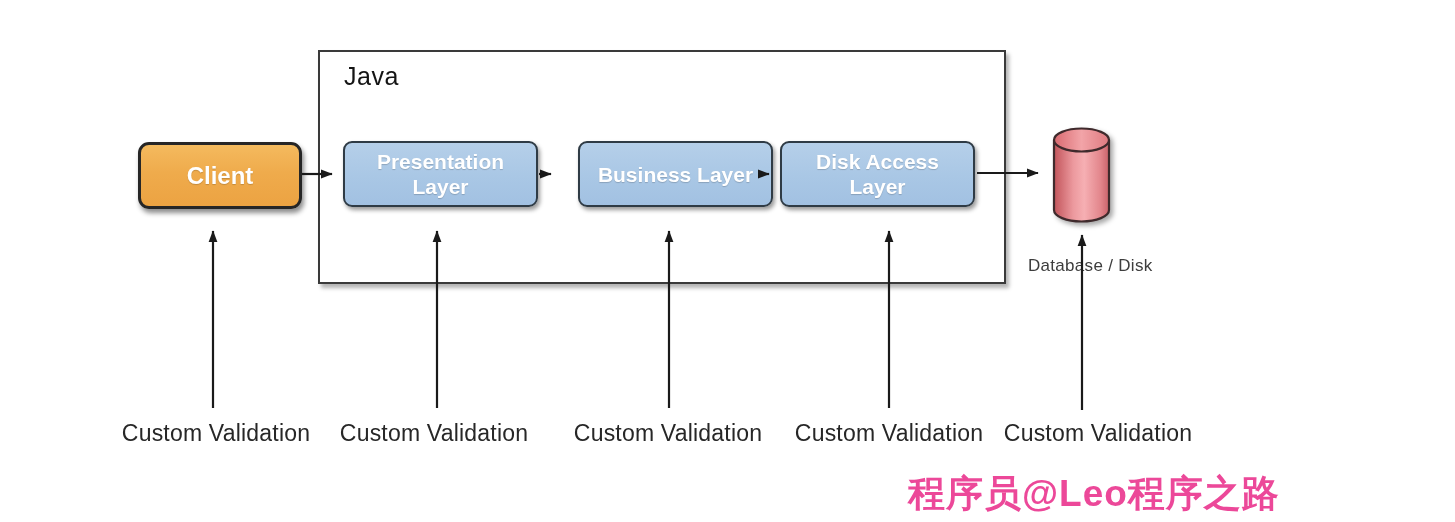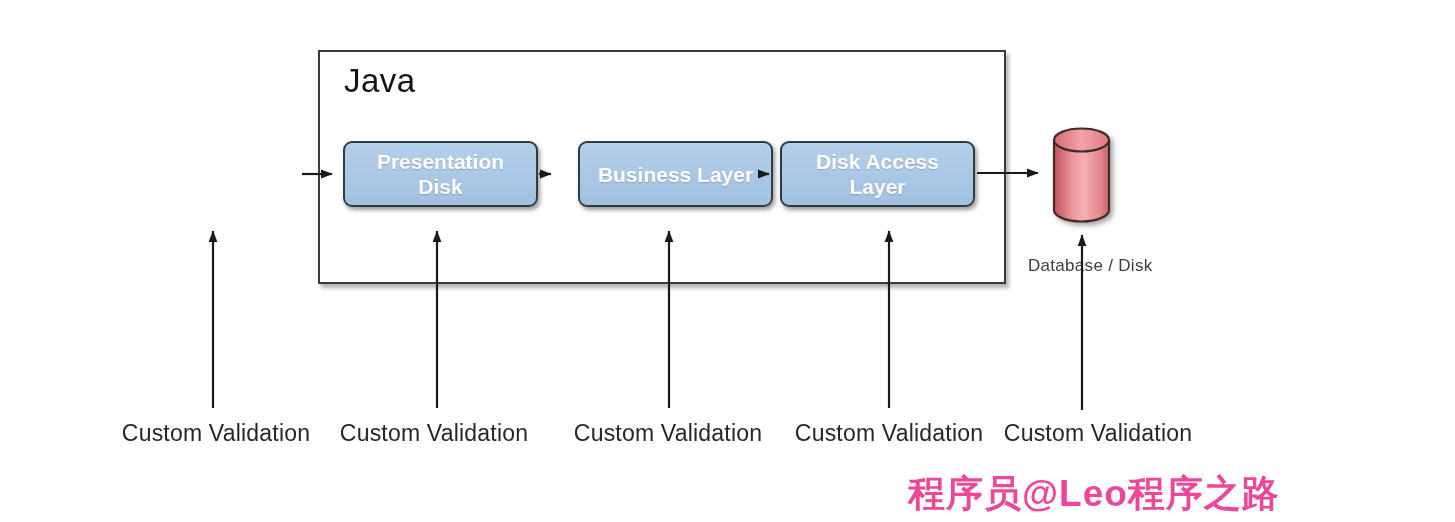--- a/index.html
+++ b/index.html
@@ -7,21 +7,21 @@
     position:relative;width:1455px;height:522px;overflow:hidden;
     background:#ffffff;font-family:"Liberation Sans",sans-serif;
   }
   
   .java-box{
     position:absolute;left:318px;top:50px;width:688px;height:234px;
     background:#ffffff;border:2px solid #3a3a3a;box-sizing:border-box;
     box-shadow:3px 4px 4px rgba(0,0,0,0.30);
   }
   .java-label{
-    position:absolute;left:24px;top:10px;font-size:33px;color:#141414;
+    position:absolute;left:24px;top:10px;font-size:25px;color:#141414;
     letter-spacing:0.5px;
   }
   
   .node{
     position:absolute;display:flex;align-items:center;justify-content:center;
     text-align:center;color:#ffffff;font-weight:bold;box-sizing:border-box;
     text-shadow:0 1px 1px rgba(0,0,0,0.18);
   }
   .client-node{
     left:138px;top:142px;width:164px;height:67px;
@@ -66,23 +66,26 @@
 </style>
 </head>
 <body>
 
 <div id="stage">
 
   <div class="java-box">
     <span class="java-label">Java</span>
   </div>
 
+  <div class="node client-node">
+    <span>Client</span>
+  </div>
 
   <div class="node layer-node layer-presentation">
-    <span>Presentation Disk</span>
+    <span>Presentation Layer</span>
   </div>
   <div class="node layer-node layer-business">
     <span>Business Layer</span>
   </div>
   <div class="node layer-node layer-dataaccess">
     <span>Disk Access Layer</span>
   </div>
 
   <svg class="cylinder" width="78" height="112" viewBox="0 0 78 112">
     <defs>

